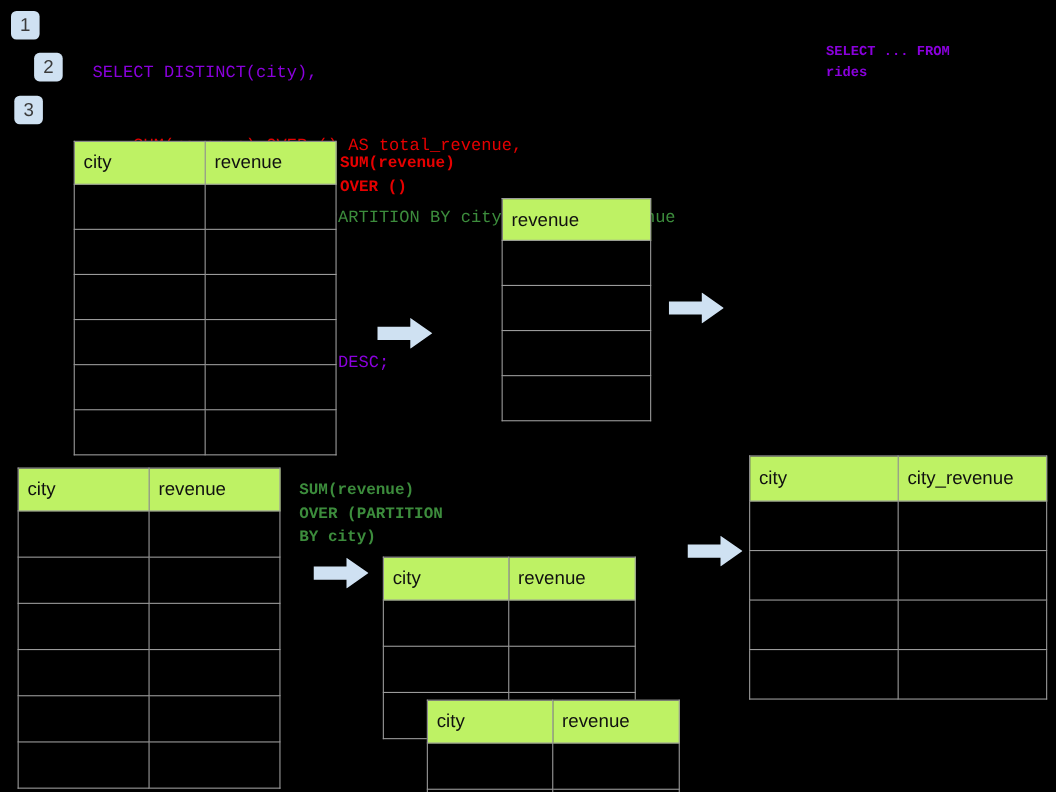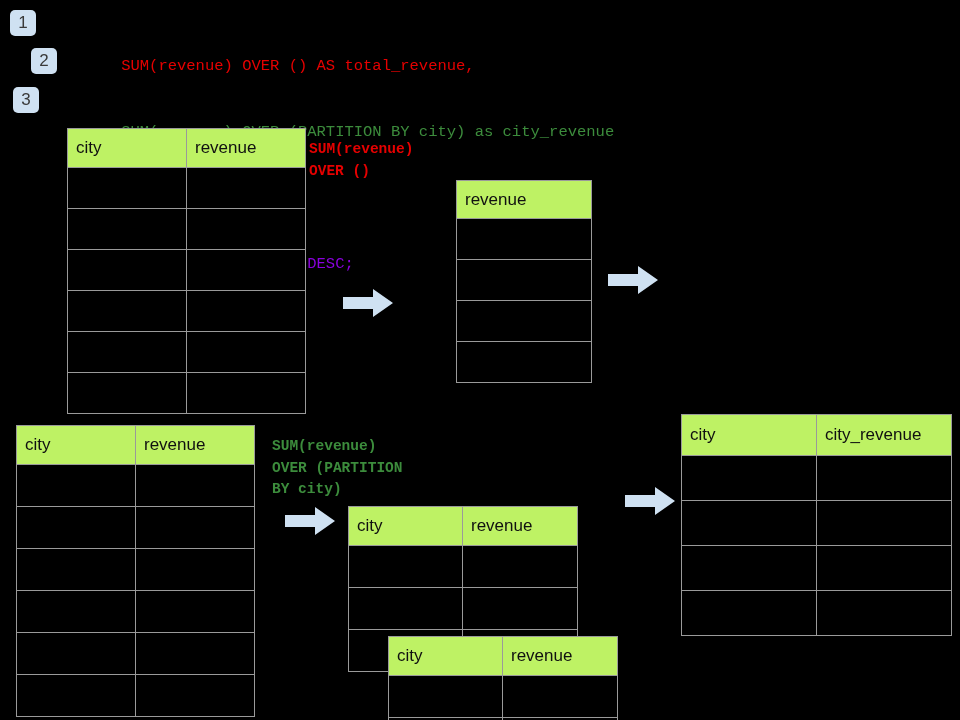--- a/index.html
+++ b/index.html
@@ -100,26 +100,29 @@
 </head>
 <body>
 
 <div id="canvas">
 
   <div class="step-badge" style="left:10px; top:10px;">1</div>
   <div class="step-badge" style="left:31px; top:48px;">2</div>
   <div class="step-badge" style="left:13px; top:87px;">3</div>
 
   <div class="sql-code" style="left:84px; top:11px;">
+    <div class="sql-line c-purple">SELECT DISTINCT(city),</div>
     <div class="sql-line c-red">    SUM(revenue) OVER () AS total_revenue,</div>
     <div class="sql-line c-green">    SUM(revenue) OVER (PARTITION BY city) as city_revenue</div>
     <div class="sql-line c-purple">  FROM rides</div>
     <div class="sql-line c-purple">  ORDER by city_revenue DESC;</div>
   </div>
 
+  <div class="side-note" style="left:751px; top:38px;">SELECT ... FROM
+rides</div>
 
   <div class="annot c-red" style="left:309px; top:139px;">SUM(revenue)
 OVER ()</div>
 
   <div class="annot c-green" style="left:272px; top:436px;">SUM(revenue)
 OVER (PARTITION
 BY city)</div>
 
   <table class="tbl" style="left:67px; top:128px; width:238px;">
     <colgroup>

